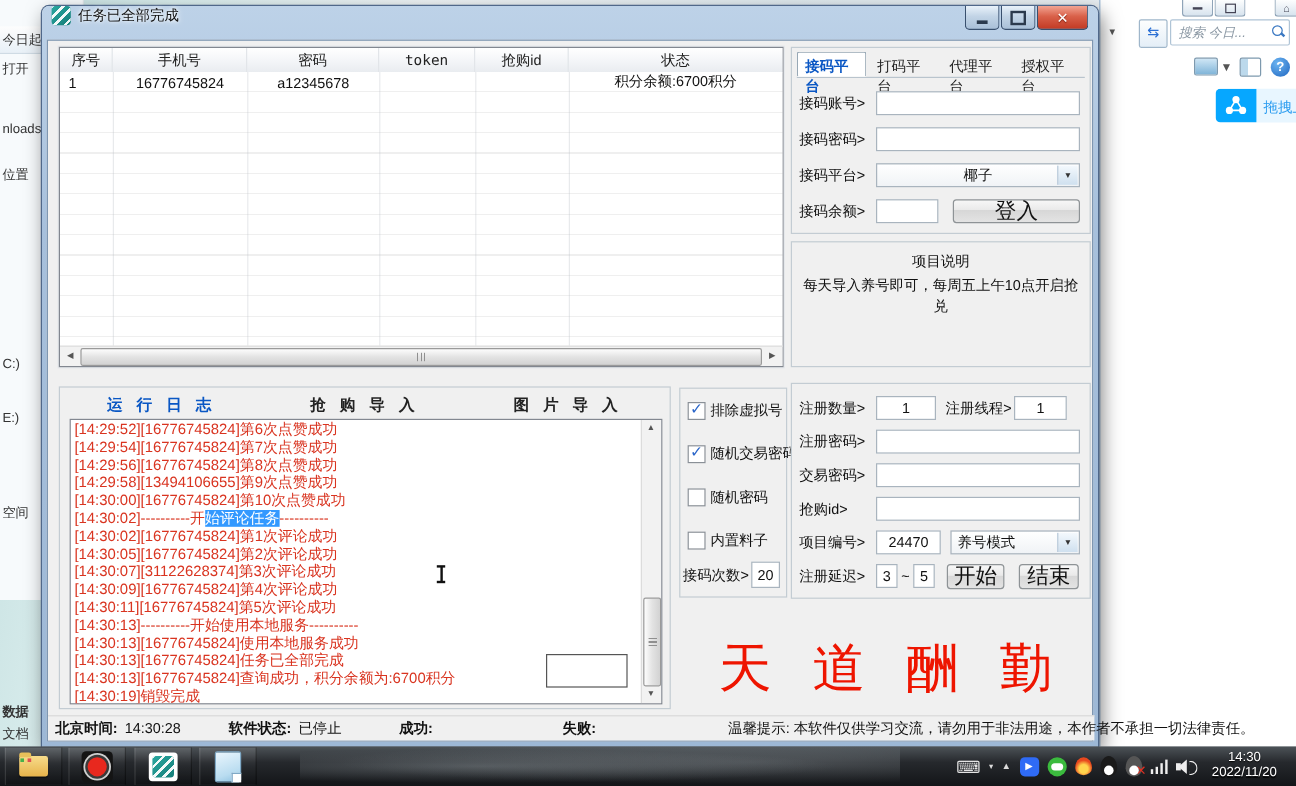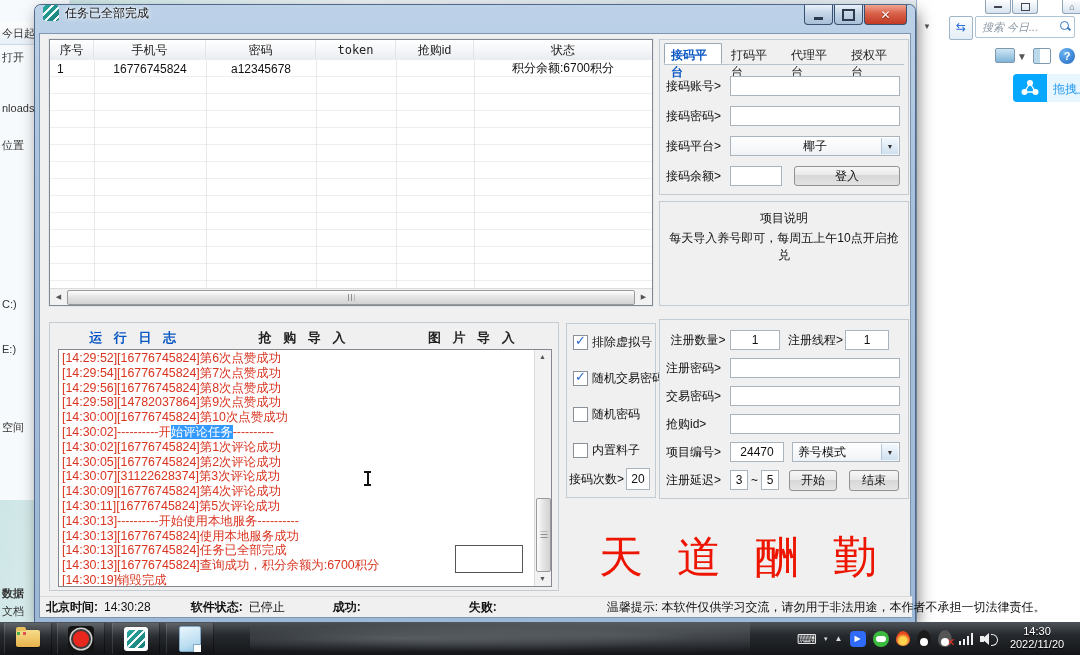--- a/index.html
+++ b/index.html
@@ -74,21 +74,21 @@
   .panel{border:1px solid #c3ccd3;background:#f0f0f0;box-sizing:border-box;padding-left:33px;}
   .platform{left:619px;top:5px;width:250px;height:156px;}
   .tabstrip{position:absolute;left:4px;top:3px;right:4px;height:21px;border-bottom:1px solid #b9c4cd;display:flex;}
   .tab{font-size:12px;color:#222;padding:3px 6px 2px;margin-right:2px;border:1px solid transparent;}
   .tab.active{background:#fff;border:1px solid #98a8b5;border-bottom:1px solid #fff;color:#0a57c4;font-weight:bold;border-radius:2px 2px 0 0;}
   .frow{position:absolute;left:6px;height:20px;display:flex;align-items:center;font-size:12px;color:#111;}
   .flabel{width:64px;white-space:nowrap;}
   .tfield{background:#fff;border:1px solid #a9b4be;box-sizing:border-box;height:20px;font-size:12px;color:#111;display:flex;align-items:center;padding:0 4px;}
   .combo{position:relative;background:linear-gradient(#ffffff,#f0f3f6);border:1px solid #a9b4be;box-sizing:border-box;height:20px;font-size:12px;color:#111;display:flex;align-items:center;justify-content:center;}
   .combo .cararea{position:absolute;right:1px;top:1px;bottom:1px;width:16px;background:linear-gradient(#f4f9fd,#cfe0ef);border-left:1px solid #b4c6d8;display:flex;align-items:center;justify-content:center;font-size:7px;color:#333;}
-  .btn7{background:linear-gradient(#f7f7f7,#e9e9e9 45%,#d7d7d7 46%,#e3e3e3);border:1px solid #8e9396;border-radius:3px;font-size:12px;color:#111;display:flex;align-items:center;justify-content:center;box-sizing:border-box;}
+  .btn7{background:linear-gradient(#f7f7f7,#e9e9e9 45%,#d7d7d7 46%,#e3e3e3);border:1px solid #8e9396;border-radius:3px;font-size:18px;color:#111;display:flex;align-items:center;justify-content:center;box-sizing:border-box;}
 
   
   .project{left:619px;top:167px;width:250px;height:105px;}
   .ptitle{position:absolute;left:0;right:0;top:8px;text-align:center;font-size:12px;color:#111;}
   .ptext{position:absolute;left:4px;right:4px;top:28px;text-align:center;font-size:12px;color:#111;}
 
   
   .options{left:526px;top:289px;width:90px;height:175px;}
   .cbrow{position:absolute;left:6px;display:flex;align-items:center;font-size:12px;color:#111;white-space:nowrap;}
   .cb-box{width:13px;height:13px;background:#fff;border:1px solid #8a9097;margin-right:4px;position:relative;flex:none;}
@@ -314,21 +314,21 @@
             <span class="cb-box"></span>
             <span class="cb-label">内置料子</span>
           </div>
         <div class="smsrow" style="top:144px;">
           <span>接码次数&gt;</span>
           <span class="tfield" style="width:24px;height:22px;margin-left:2px;justify-content:center;">20</span>
         </div>
       </div>
 
       <div class="abs panel register">
-        <div class="frow" style="top:10px;right:8px;text-align:center;">
+        <div class="frow" style="top:10px;right:8px;">
           <span class="flabel">注册数量&gt;</span>
           <span class="tfield" style="width:50px;justify-content:center;">1</span>
           <span style="margin-left:8px;">注册线程&gt;</span>
           <span class="tfield" style="width:44px;justify-content:center;margin-left:2px;">1</span>
         </div>
         <div class="frow" style="top:38px;right:8px;">
           <span class="flabel">注册密码&gt;</span>
           <span class="tfield" style="flex:1;"></span>
         </div>
         <div class="frow" style="top:66px;right:8px;">
@@ -361,21 +361,21 @@
         <div class="logtabs">
           <span class="active">运 行 日 志</span>
           <span>抢 购 导 入</span>
           <span>图 片 导 入</span>
         </div>
         <div class="logbox">
           <div class="loglines">
               <div class="log-line">[14:29:52][16776745824]第6次点赞成功</div>
               <div class="log-line">[14:29:54][16776745824]第7次点赞成功</div>
               <div class="log-line">[14:29:56][16776745824]第8次点赞成功</div>
-              <div class="log-line">[14:29:58][14782037864]第9次点赞成功</div>
+              <div class="log-line">[14:29:58][13494106655]第9次点赞成功</div>
               <div class="log-line">[14:30:00][16776745824]第10次点赞成功</div>
               <div class="log-line"><span>[14:30:02]----------开</span><span class="sel">始评论任务</span><span>----------</span></div>
               <div class="log-line">[14:30:02][16776745824]第1次评论成功</div>
               <div class="log-line">[14:30:05][16776745824]第2次评论成功</div>
               <div class="log-line">[14:30:07][31122628374]第3次评论成功</div>
               <div class="log-line">[14:30:09][16776745824]第4次评论成功</div>
               <div class="log-line">[14:30:11][16776745824]第5次评论成功</div>
               <div class="log-line">[14:30:13]----------开始使用本地服务----------</div>
               <div class="log-line">[14:30:13][16776745824]使用本地服务成功</div>
               <div class="log-line">[14:30:13][16776745824]任务已全部完成</div>

